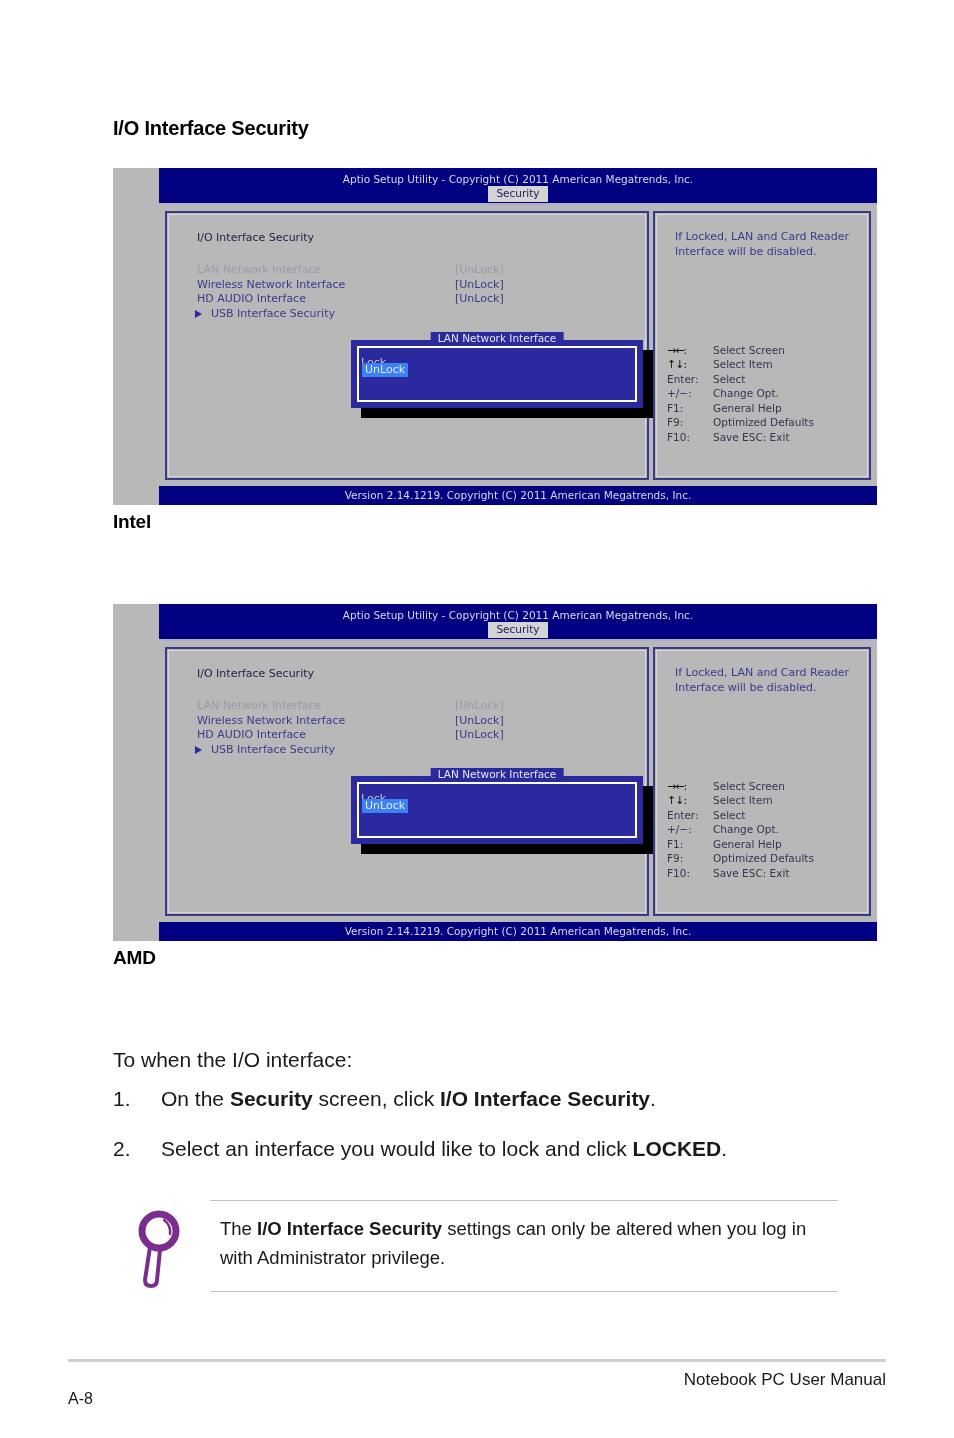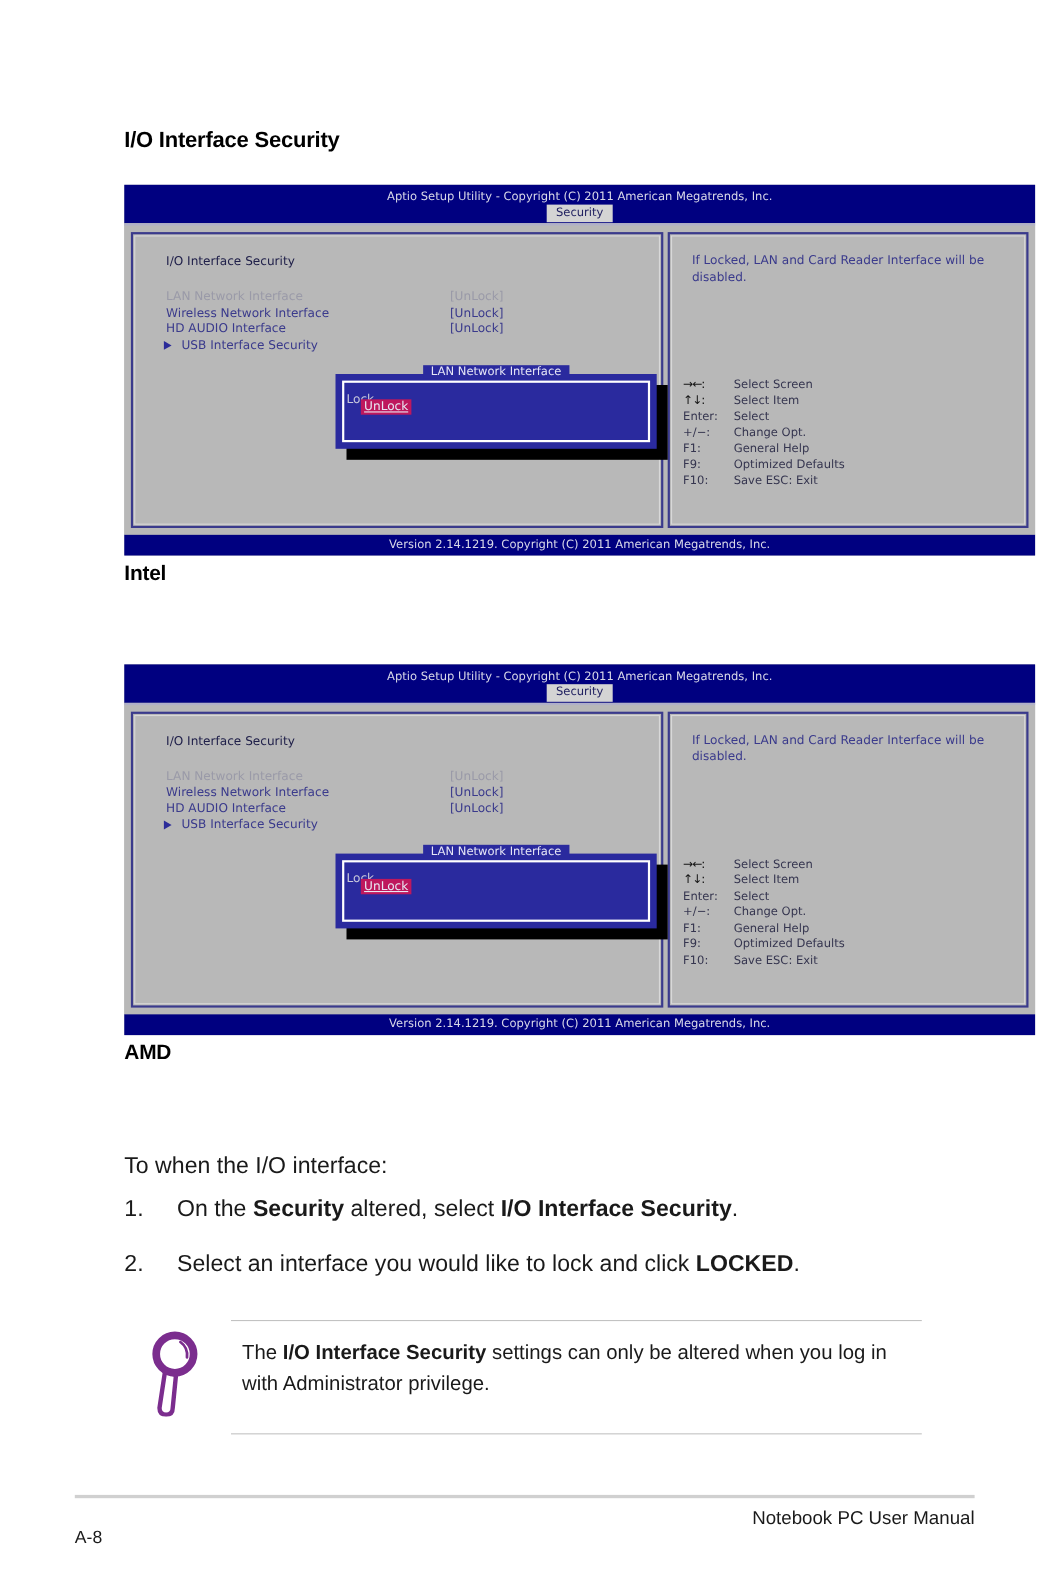--- a/index.html
+++ b/index.html
@@ -23,24 +23,25 @@
     top: 117px;
     font-size: 20px;
     font-weight: bold;
     letter-spacing: -0.2px;
     color: #000;
   }
 
   
   .bios {
     position: absolute;
-    width: 828px;
+    width: 718px;
     background: #b8b8b8;
     border: 0;
     font-family: "DejaVu Sans", sans-serif;
+    padding-left: 46px;
   }
   .bios-titlebar {
     background: #000080;
     color: #d8d8e8;
     text-align: center;
     font-size: 10.5px;
     padding-top: 5px;
     height: 30px;
     position: relative;
   }
@@ -216,25 +217,24 @@
   .dlg-opt {
     position: absolute;
     left: 10px;
     font-size: 11px;
     color: #c8c8dc;
     line-height: 14px;
   }
   .dlg-opt.o1 { top: 16px; }
   .dlg-opt.o2 {
     top: 23px;
-    background: #be185d;
+    background: #3b82f6;
     color: #e8e8f4;
     padding: 0 3px;
-    left: 23px;
-    text-decoration: underline;
+    left: 11px;
   }
 
   
   .caption {
     position: absolute;
     left: 113px;
     font-size: 19px;
     font-weight: bold;
     color: #000;
     letter-spacing: -0.2px;
@@ -260,21 +260,21 @@
     width: 48px;
   }
   .instr-item b { font-weight: bold; }
 
   
   .note {
     position: absolute;
     left: 133px;
     top: 1200px;
     width: 705px;
-    height: 104px;
+    height: 92px;
   }
   .note-icon {
     position: absolute;
     left: 0px;
     top: 6px;
     width: 54px;
     height: 82px;
   }
   .note-body {
     position: absolute;
@@ -432,21 +432,21 @@
         <div class="dlg-opt o2">UnLock</div>
       </div>
     </div>
   </div>
   <div class="bios-versionbar">Version 2.14.1219. Copyright (C) 2011 American Megatrends, Inc.</div>
 </div>
 
 <div class="caption" style="top:947px;">AMD</div>
 
 <div class="instr-lead">To when the I/O interface:</div>
-<div class="instr-item" id="step-1" style="top:1087px;"><span class="num">1.</span><span>On the </span><b>Security</b><span> altered, select </span><b>I/O Interface Security</b><span>.</span></div>
+<div class="instr-item" id="step-1" style="top:1087px;"><span class="num">1.</span><span>On the </span><b>Security</b><span> screen, click </span><b>I/O Interface Security</b><span>.</span></div>
 <div class="instr-item" id="step-2" style="top:1137px;"><span class="num">2.</span><span>Select an interface you would like to lock and click </span><b>LOCKED</b><span>.</span></div>
 
 <div class="note">
   <div class="note-icon">
     <svg viewBox="0 0 54 82" width="54" height="82" aria-hidden="true">
       <circle cx="26" cy="25" r="17" fill="none" stroke="#7b2d8e" stroke-width="7"></circle>
       <path d="M31 14 q7 5 6 14" fill="none" stroke="#7b2d8e" stroke-width="2.5" stroke-linecap="round"></path>
       <path d="M17 41 L12 74 q0 6 6 6 q6 0 6 -6 L27 44 Z" fill="none" stroke="#7b2d8e" stroke-width="4"></path>
     </svg>
   </div>

